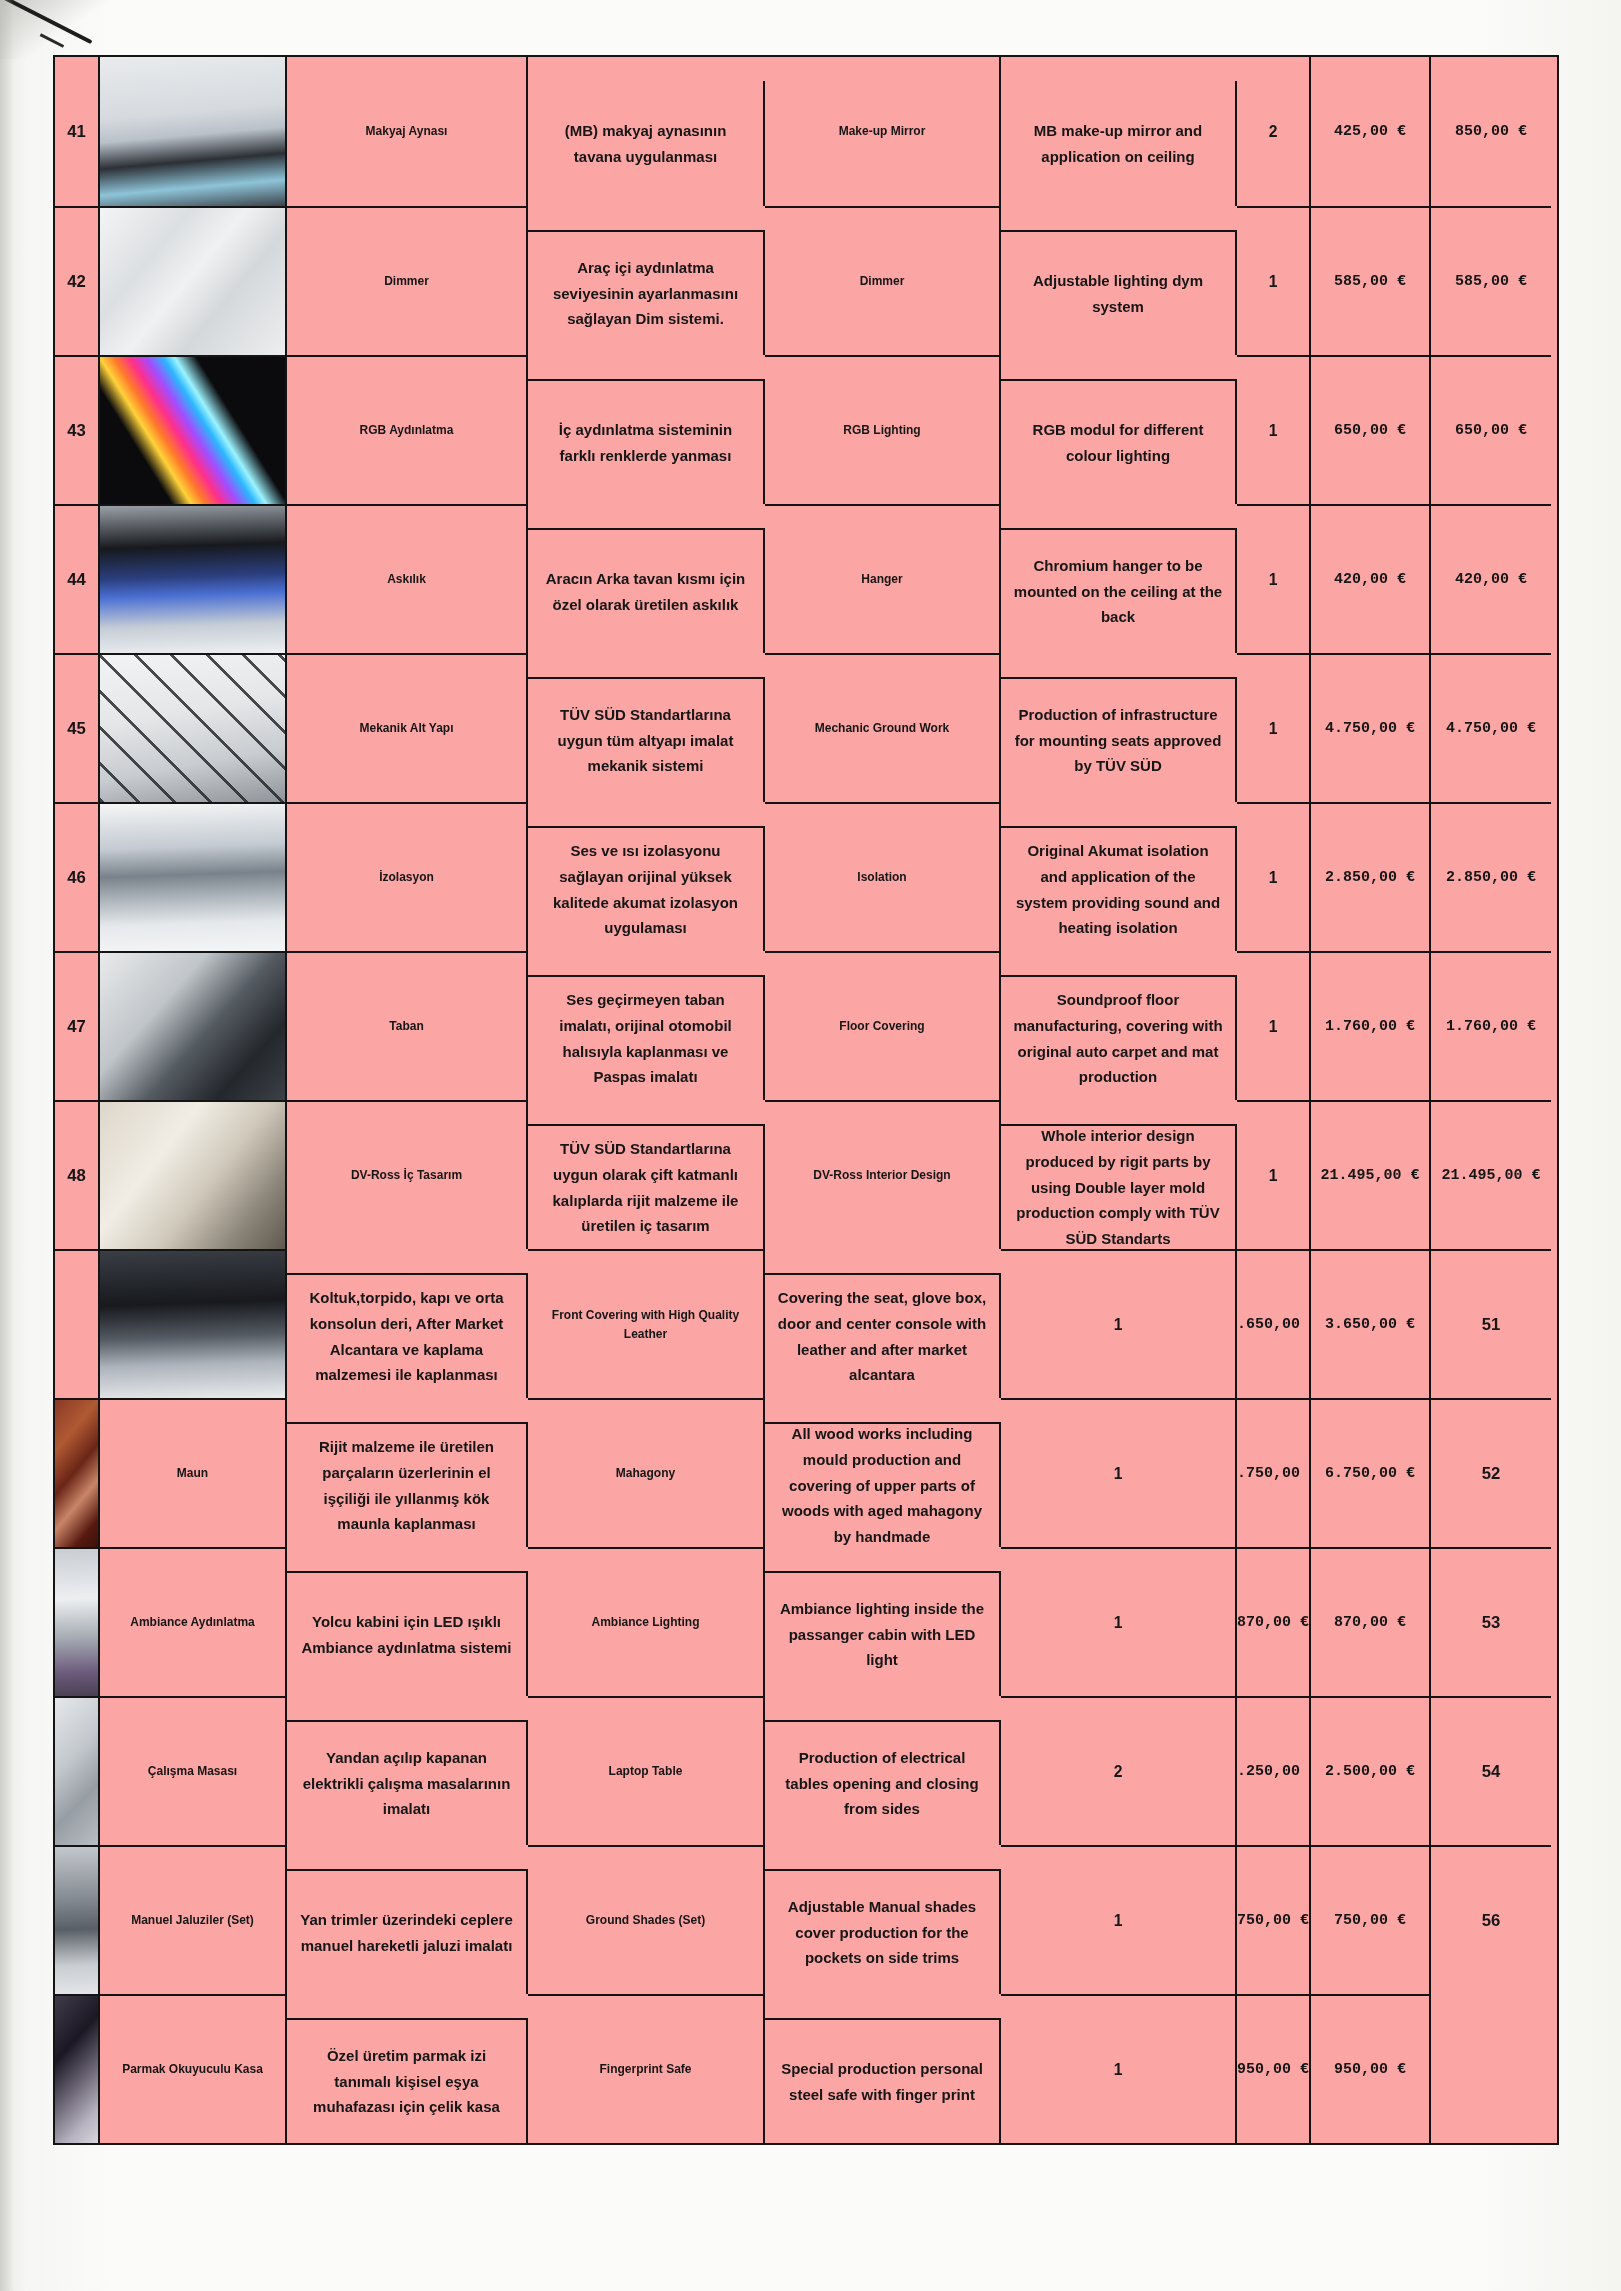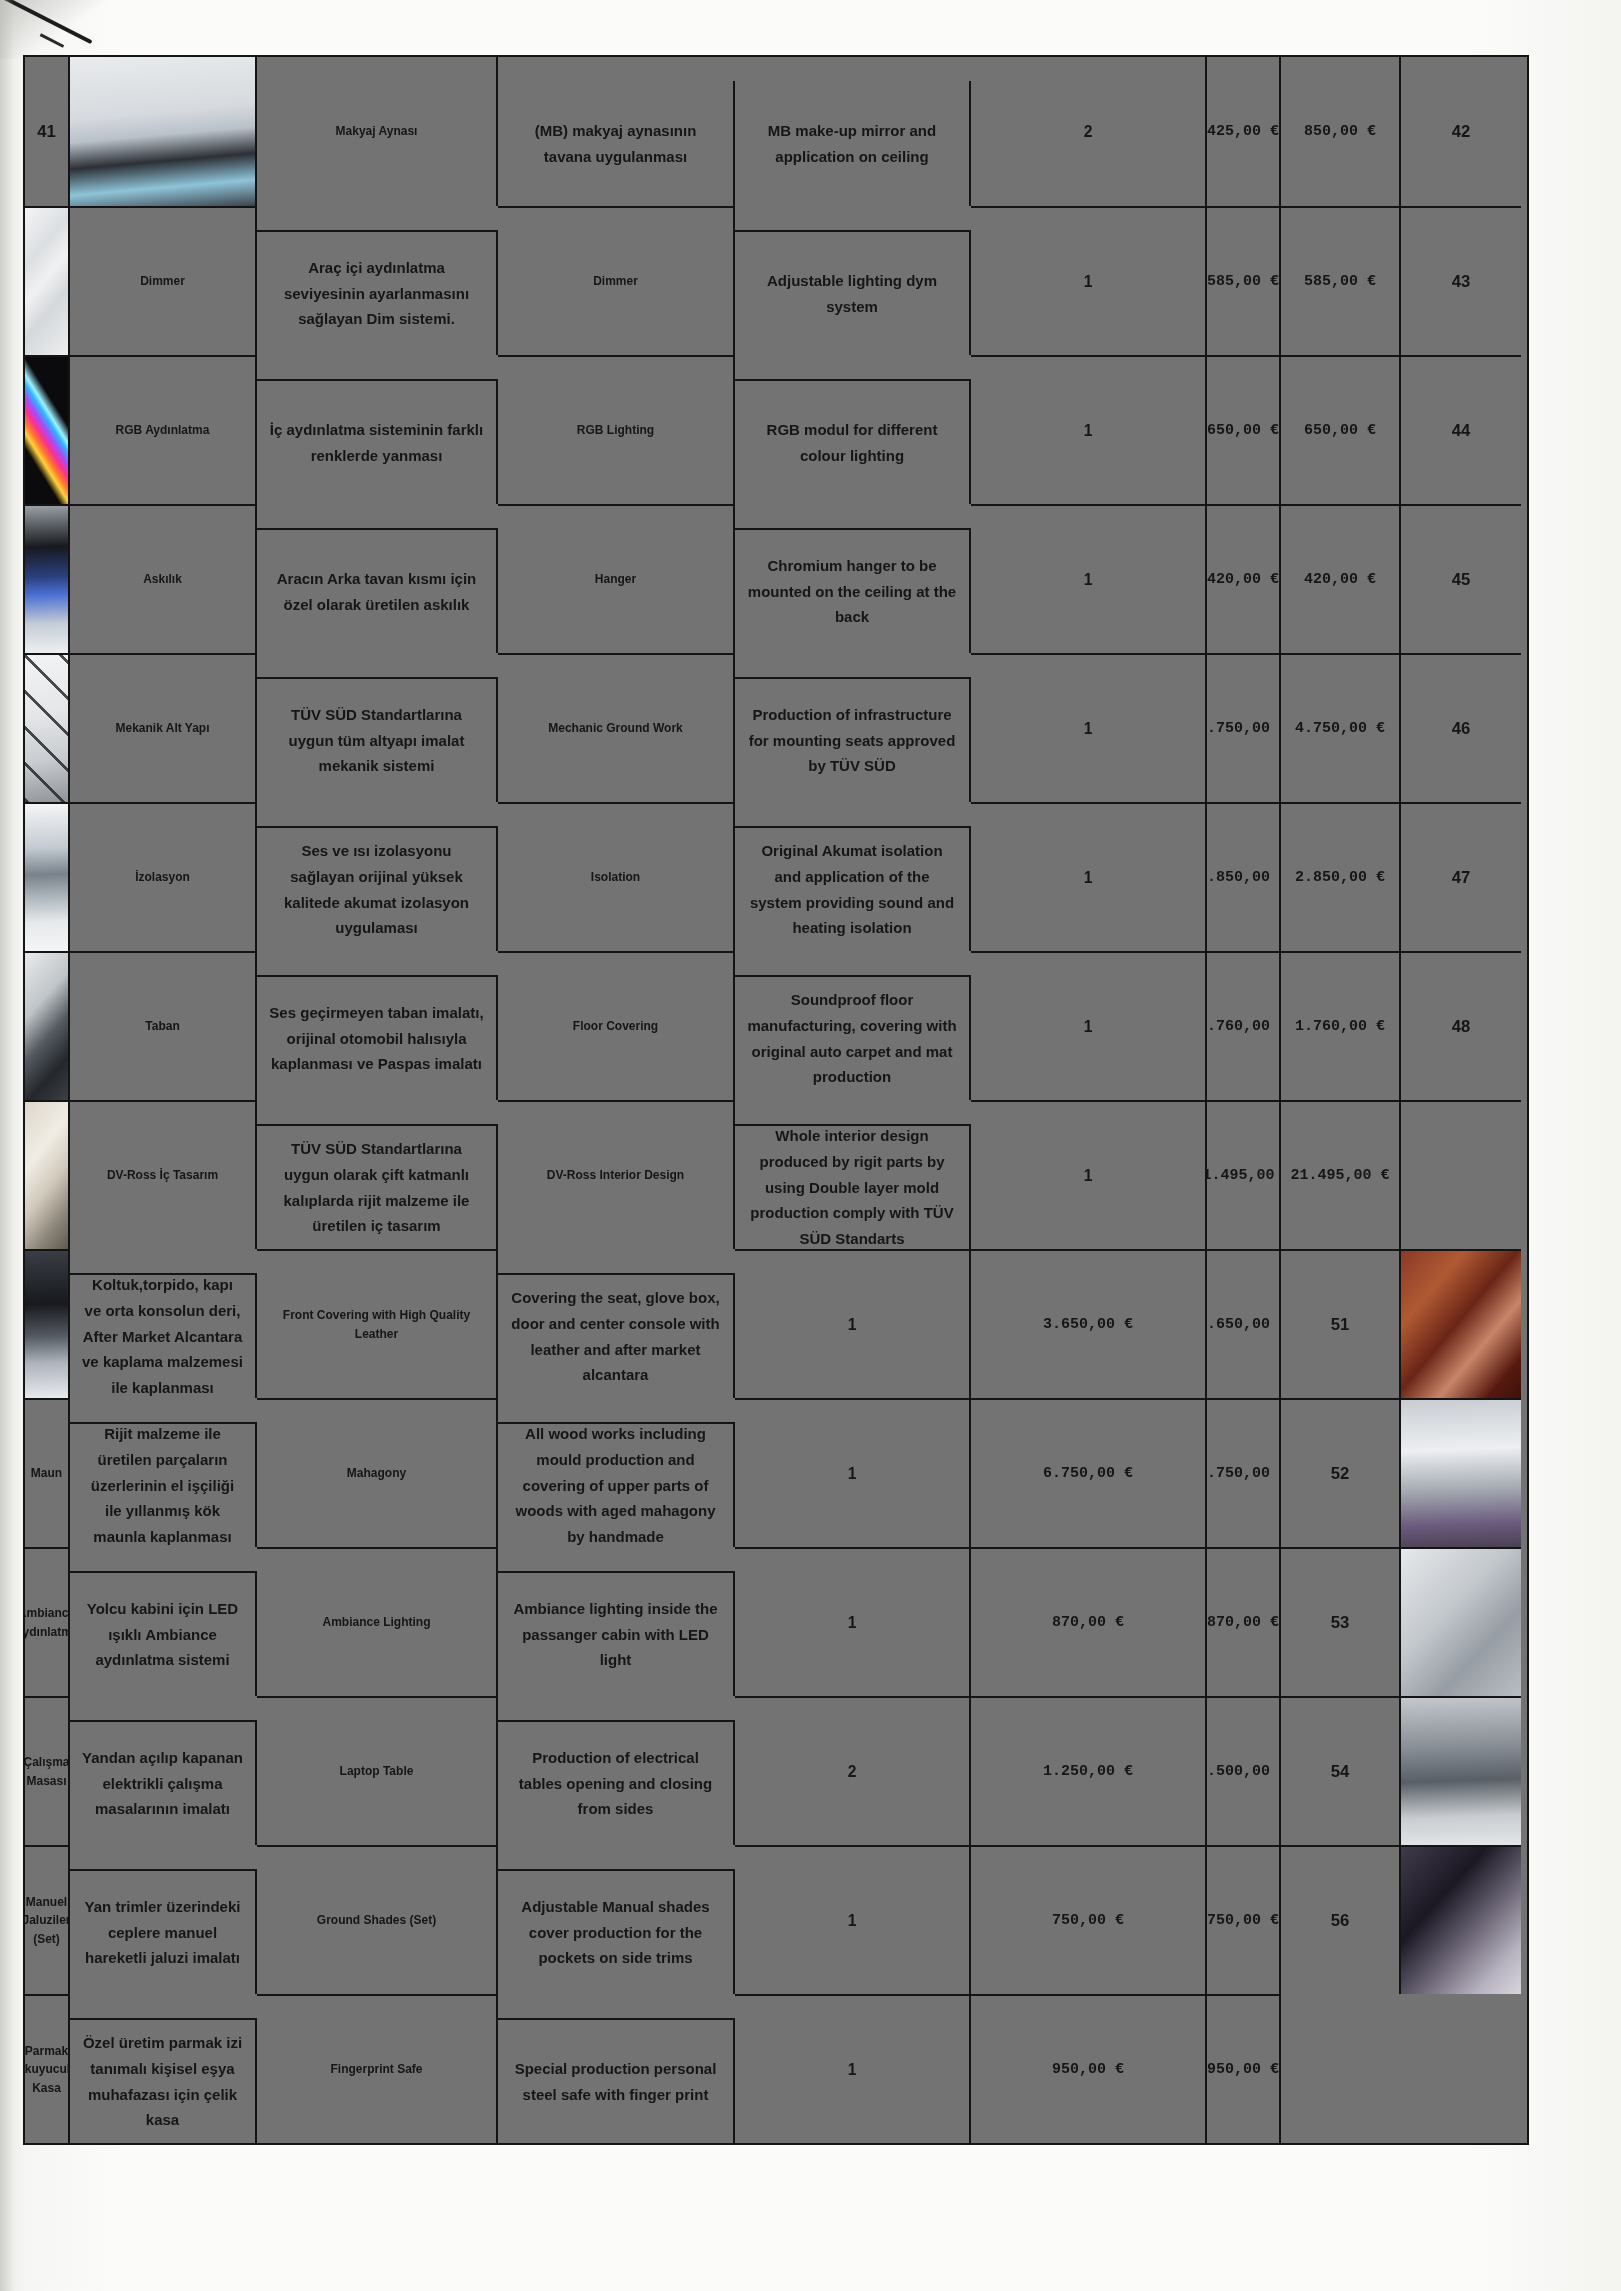--- a/index.html
+++ b/index.html
@@ -13,26 +13,26 @@
   .corner-shade{position:absolute;top:0;left:0;width:118px;height:59px;
     background:linear-gradient(145deg,#c9c9c6 0%,rgba(250,250,248,0) 55%);}
   .corner-line{position:absolute;top:13.7px;left:-17.6px;width:116px;height:3.9px;background:#1d1d1d;
     transform:rotate(27deg);border-radius:2px;}
   .corner-line2{position:absolute;top:39px;left:39px;width:25.5px;height:2.9px;background:#2a2a2a;
     transform:rotate(27deg);}
   .left-crease{position:absolute;top:0;left:0;width:13.7px;height:100%;
     background:linear-gradient(90deg,rgba(180,180,176,.5),rgba(180,180,176,0));}
 
   .sheet-table{
-    position:absolute;left:23px;top:55px;width:1502px;
+    position:absolute;left:53px;top:55px;width:1502px;
     display:grid;
     grid-template-columns:45px 187px 241px 237px 236px 236px 74px 120px 120px;
     grid-auto-rows:149px;
     border:2.9px solid #141414;
-    background:#737373;
+    background:#fca5a5;
   }
   .cell{
     box-sizing:border-box;
     border-right:2px solid #141414;
     border-top:2px solid #141414;
     display:flex;align-items:center;justify-content:center;
     text-align:center;
     color:#161616;font-weight:bold;
     padding:5.9px 9.8px;
     overflow:hidden;
@@ -75,20 +75,21 @@
 <div class="corner-line2"></div>
 <div class="left-crease"></div>
 
 <div class="sheet-table" id="items-table">
   <div class="cell num-cell">41</div>
   <div class="cell photo-cell">
     <div class="photo ph-makeup-mirror"></div>
   </div>
   <div class="cell name-cell">Makyaj Aynası</div>
   <div class="cell desc-cell">(MB) makyaj aynasının tavana uygulanması</div>
+  <div class="cell name-cell">Make-up Mirror</div>
   <div class="cell desc-cell">MB make-up mirror and application on ceiling</div>
   <div class="cell qty-cell">2</div>
   <div class="cell price-cell">425,00 €</div>
   <div class="cell price-cell">850,00 €</div>
 
   <div class="cell num-cell">42</div>
   <div class="cell photo-cell">
     <div class="photo ph-dimmer"></div>
   </div>
   <div class="cell name-cell">Dimmer</div>

